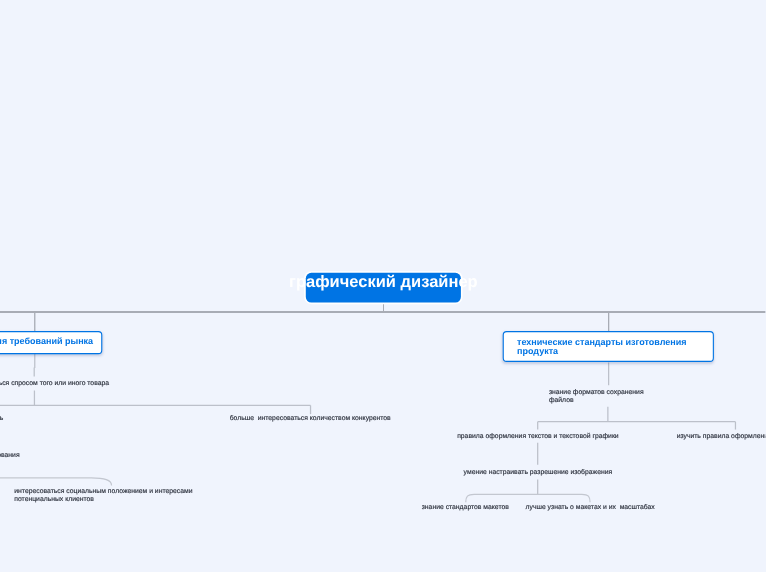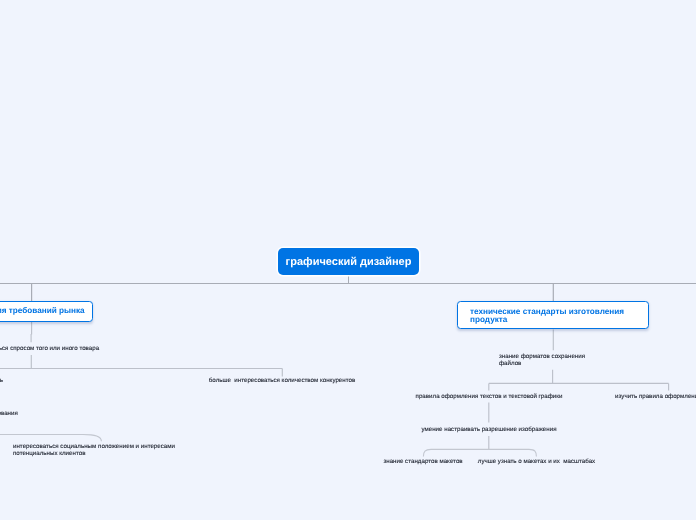--- a/index.html
+++ b/index.html
@@ -27,23 +27,23 @@
     pointer-events: none;
     overflow: visible;
   }
   .node { position: absolute; box-sizing: border-box; }
   .root-node {
     background: #0074e4;
     box-shadow: 0 0 0 1.5px #ffffff;
     color: #ffffff;
     border-radius: 5px;
     font-weight: bold;
-    font-size: 11px;
+    font-size: 15px;
     display: flex;
-    align-items: center;
+    align-items: flex-start;
     justify-content: center;
     white-space: nowrap;
   }
   .branch-node {
     background: #ffffff;
     border: 1.7px solid #0074e4;
     border-radius: 3.6px;
     color: #0074e4;
     font-weight: bold;
     font-size: 8.2px;

